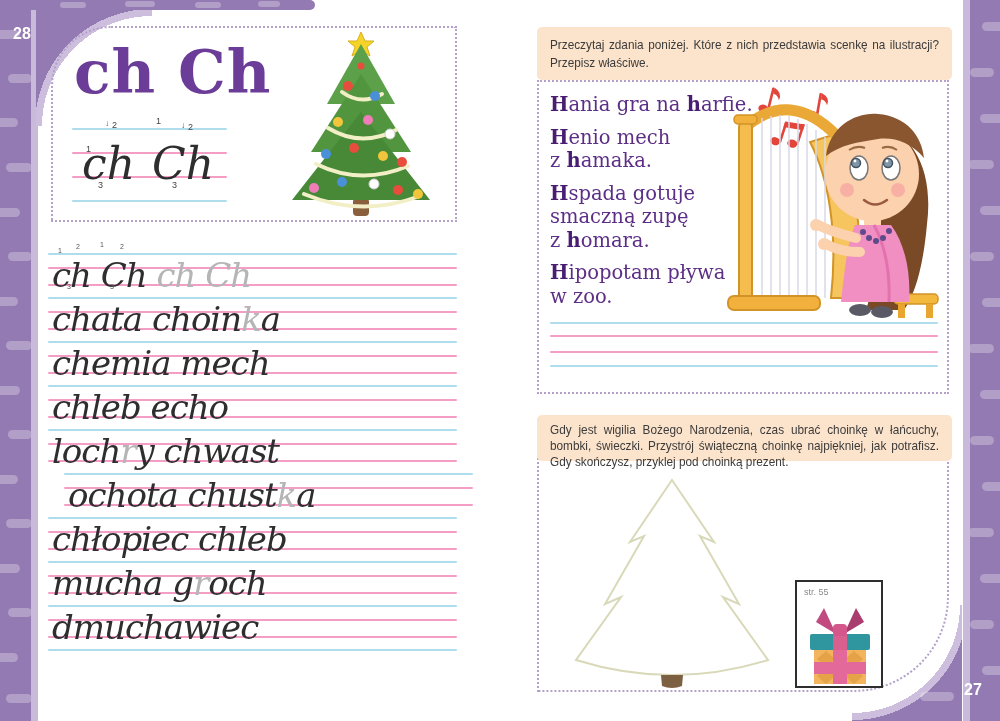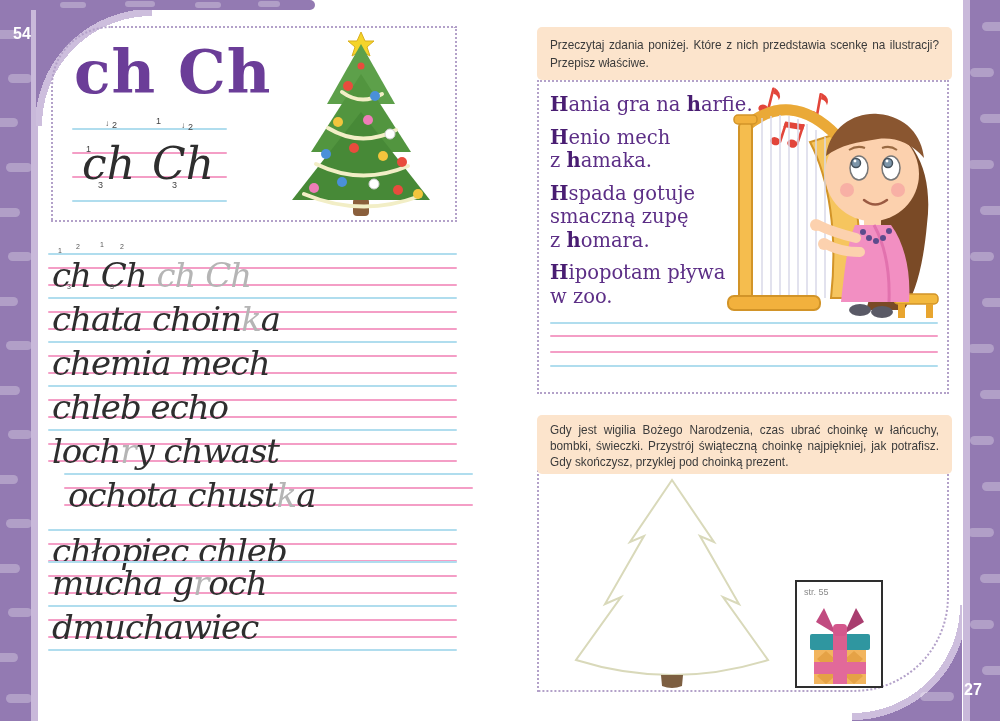--- a/index.html
+++ b/index.html
@@ -29,21 +29,21 @@
   #sec1{left:51px;top:26px;width:402px;height:192px;border-top-left-radius:60px;}
   #ex1{left:537px;top:80px;width:408px;height:310px;}
   #ex2{left:537px;top:455px;width:408px;height:233px;border-bottom-right-radius:95px;}
 
   
   .note{position:absolute;left:537px;width:415px;background:#fce4cc;border-radius:5px;
         color:#3b3b3b;box-sizing:border-box;padding:9px 13px;z-index:3;}
   .note-text{display:block;width:442px;transform:scaleX(0.88);transform-origin:0 0;
              text-align:justify;font-size:13.4px;line-height:18px;}
   #note1{top:27px;height:53px;}
-  #note2{top:415px;height:59px;padding-top:7px;}
+  #note2{top:415px;height:46px;padding-top:7px;}
   #note2 .note-text{line-height:15.8px;}
 
   
   #heading{position:absolute;left:74px;top:42px;font-family:"DejaVu Serif",serif;
            font-weight:bold;font-size:60px;line-height:1;color:#6b3d98;letter-spacing:1px;}
   .gl{position:absolute;left:0;width:100%;height:2px;border-radius:1px;}
   .gl.b{background:#b0ddee;}
   .gl.p{background:#f49ec6;}
   #guide{position:absolute;left:72px;top:128px;width:155px;height:72px;}
   #guide .gl:nth-child(1){top:0;} #guide .gl:nth-child(2){top:24px;}
@@ -132,21 +132,21 @@
     <div class="pill" style="left:60px;top:2px;width:26px;height:6px;"></div>
     <div class="pill" style="left:125px;top:1px;width:30px;height:6px;"></div>
     <div class="pill" style="left:195px;top:2px;width:26px;height:6px;"></div>
     <div class="pill" style="left:258px;top:1px;width:22px;height:6px;"></div>
   </div>
   <div class="corner" id="corner-tl"></div>
   <div class="corner" id="corner-br"></div>
   <div class="pill" style="left:880px;top:648px;width:30px;height:9px;z-index:1;"></div>
   <div class="pill" style="left:920px;top:692px;width:34px;height:9px;z-index:1;"></div>
 
-  <div class="page-num" id="pn54">54</div>
+  <div class="page-num" id="pn54">28</div>
   <div class="page-num" id="pn55">27</div>
 
   <div class="dashed" id="sec1"></div>
 
   <div id="heading">ch Ch</div>
 
   <div id="guide">
     <i class="gl b"></i>
       <i class="gl p"></i>
       <i class="gl p"></i>
@@ -222,21 +222,21 @@
         <i class="gl p" style="top: 14px;"></i>
         <i class="gl p" style="top: 31px;"></i>
         <span class="word"><span>loch</span><span class="gray">r</span><span>y chwast</span></span>
       </div>
       <div class="prow" style="top: 220px; margin-left: 16px;">
         <i class="gl b" style="top: 0px;"></i>
         <i class="gl p" style="top: 14px;"></i>
         <i class="gl p" style="top: 31px;"></i>
         <span class="word"><span>ochota chust</span><span class="gray">k</span><span>a</span></span>
       </div>
-      <div class="prow" style="top: 276px; text-align: center;">
+      <div class="prow" style="top: 264px; text-align: center;">
         <i class="gl b" style="top: 0px;"></i>
         <i class="gl p" style="top: 14px;"></i>
         <i class="gl p" style="top: 31px;"></i>
         <span class="word"><span>chłopiec chleb</span></span>
       </div>
       <div class="prow" style="top: 308px;">
         <i class="gl b" style="top: 0px;"></i>
         <i class="gl p" style="top: 14px;"></i>
         <i class="gl p" style="top: 31px;"></i>
         <span class="word"><span>mucha g</span><span class="gray">r</span><span>och</span></span>

